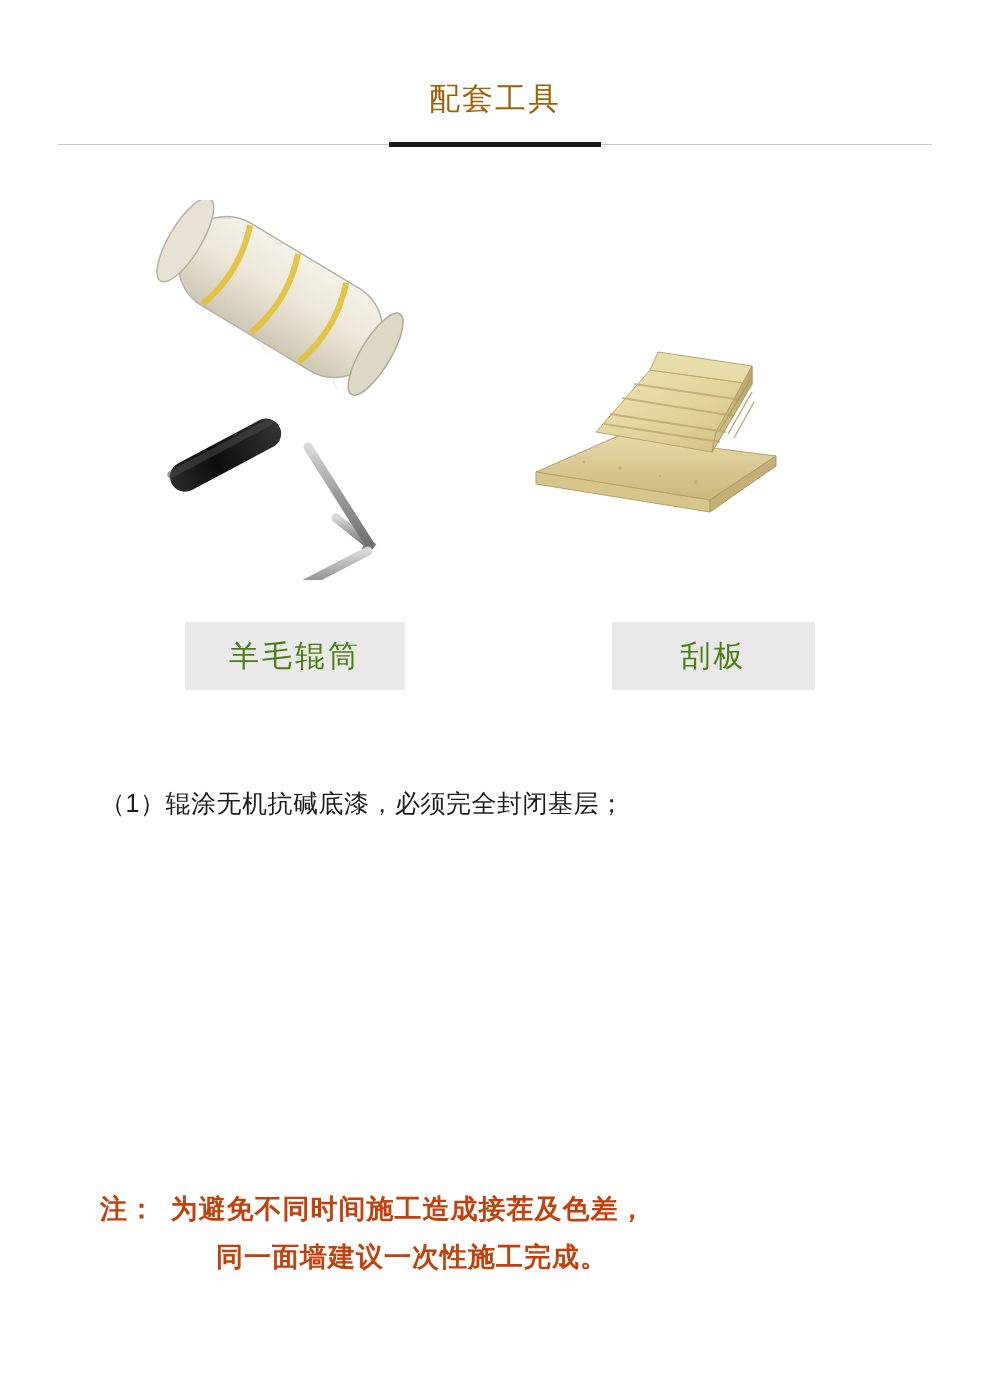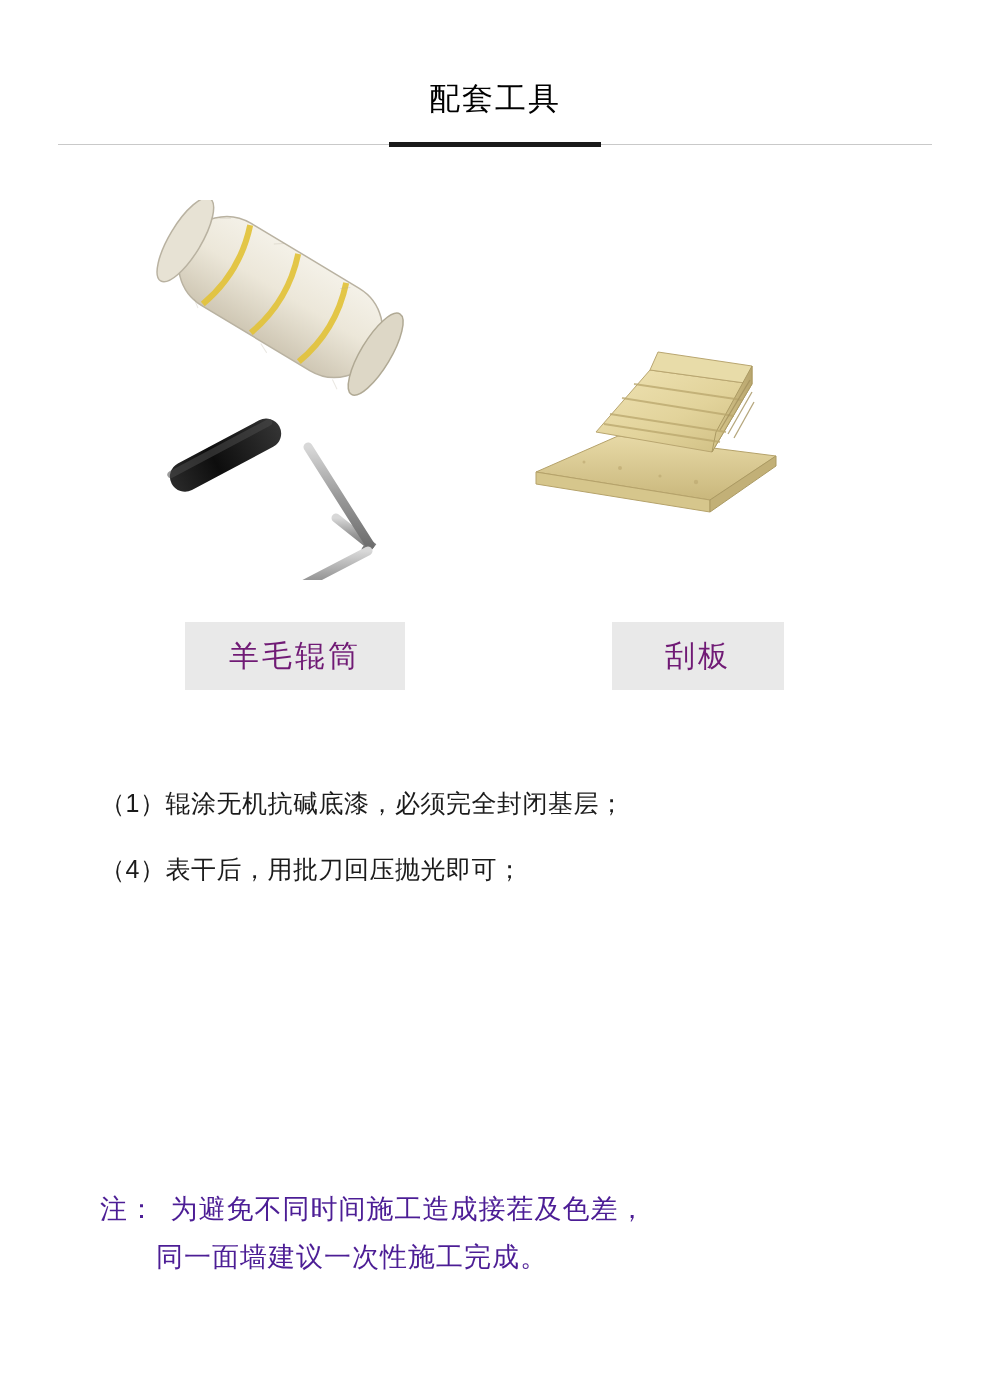--- a/index.html
+++ b/index.html
@@ -19,21 +19,21 @@
 
   
   .page-title {
     position: absolute;
     top: 78px;
     left: 0;
     width: 990px;
     text-align: center;
     font-size: 31px;
     letter-spacing: 2px;
-    color: #000000;
+    color: #a16207;
     font-weight: 400;
   }
   .title-rule-wrap {
     position: absolute;
     top: 142px;
     left: 58px;
     width: 874px;
     height: 6px;
   }
   .title-rule-thin {
@@ -82,24 +82,24 @@
   .caption {
     position: absolute;
     bottom: 0;
     height: 68px;
     background: #e9e9e9;
     display: flex;
     align-items: center;
     justify-content: center;
     font-size: 30px;
     letter-spacing: 3px;
-    color: #701a75;
+    color: #4d7c0f;
   }
   .tool-block.left .caption  { left: 115px; width: 220px; }
-  .tool-block.right .caption { left: 112px; width: 172px; }
+  .tool-block.right .caption { left: 112px; width: 203px; }
 
   
   .steps {
     position: absolute;
     top: 770px;
     left: 100px;
     width: 830px;
   }
   .step-line {
     font-size: 25px;
@@ -108,28 +108,28 @@
     white-space: nowrap;
     letter-spacing: 0.5px;
   }
 
   
   .note {
     position: absolute;
     top: 1185px;
     left: 100px;
     width: 840px;
-    color: #4c1d95;
+    color: #c2410c;
     font-size: 27px;
-    font-weight: normal;
+    font-weight: bold;
     line-height: 48px;
     letter-spacing: 1px;
   }
   .note .note-label { margin-right: 6px; }
-  .note-line2 { margin-left: 56px; }
+  .note-line2 { margin-left: 116px; }
 </style>
 </head>
 <body>
 
 <div class="page-title">配套工具</div>
 
 <div class="title-rule-wrap">
   <div class="title-rule-thin"></div>
   <div class="title-rule-thick"></div>
 </div>
@@ -233,21 +233,20 @@
           <circle cx="84" cy="262" r="1.5"></circle>
         </g>
       </svg>
     </div>
     <div class="caption">刮板</div>
   </div>
 </div>
 
 <div class="steps">
   <div class="step-line">（1）辊涂无机抗碱底漆，必须完全封闭基层；</div>
-  <div class="step-line">（4）表干后，用批刀回压抛光即可；</div>
 </div>
 
 <div class="note">
   <div>
     <span class="note-label">注：</span>
     <span>为避免不同时间施工造成接茬及色差，</span>
   </div>
   <div class="note-line2">同一面墙建议一次性施工完成。</div>
 </div>
 

